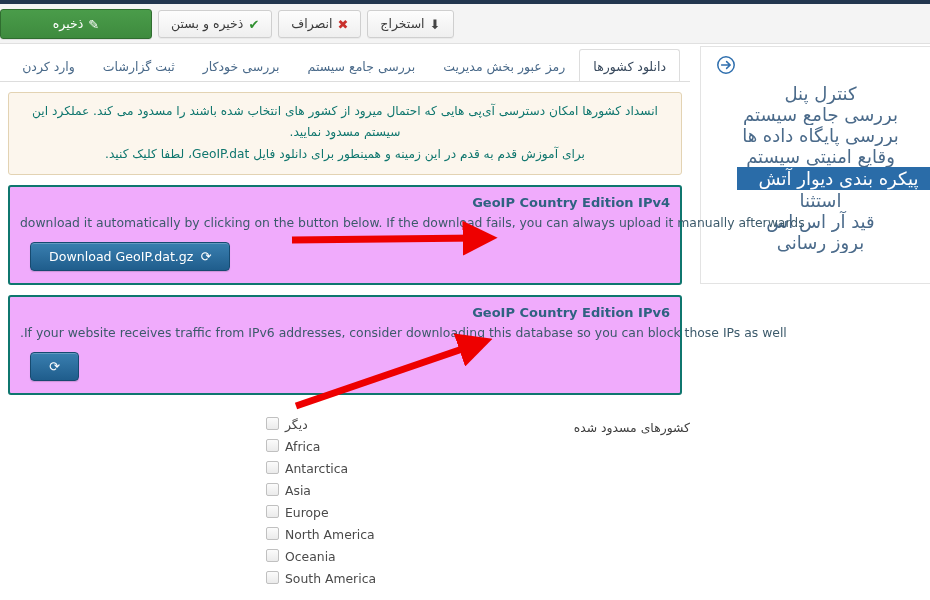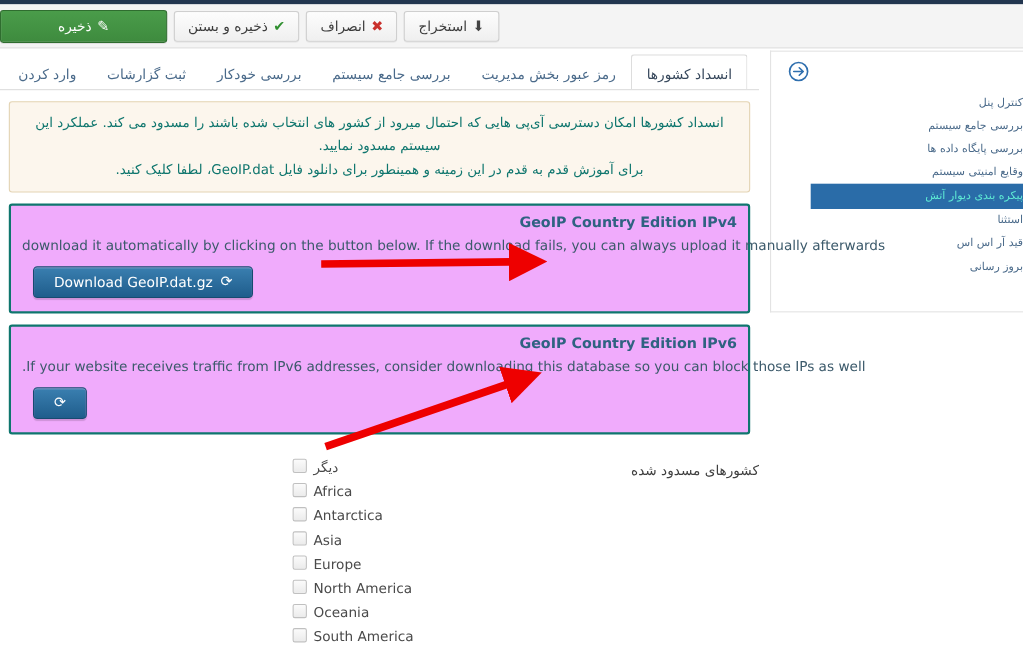--- a/index.html
+++ b/index.html
@@ -73,30 +73,30 @@
   }
   .sidebar-top { height: 36px; position: relative; }
   .circle-arrow {
     position: absolute; top: 8px; right: 194px;
     width: 20px; height: 20px;
   }
   .sidebar-list { list-style: none; margin: 0; padding: 0 0 8px 0; }
   .sidebar-item {
     height: 21px; line-height: 21px;
     padding: 0 0 0 10px;
-    text-align: right;
-    font-size: 10px;
+    text-align: center;
+    font-size: 18px;
     color: #4a6a8a;
     cursor: pointer;
     white-space: nowrap;
     overflow: hidden;
   }
   .sidebar-item.active {
     background: #2a6ca8;
-    color: #5eead4;
+    color: #ffffff;
     height: 23px; line-height: 23px; margin-left: 36px;
   }
 
   
   .main {
     position: absolute; top: 46px; left: 0; width: 690px; height: 554px;
     background: #ffffff;
   }
 
   
@@ -275,21 +275,21 @@
       <li class="sidebar-item active">پیکره بندی دیوار آتش</li>
       <li class="sidebar-item">استثنا</li>
       <li class="sidebar-item">قید آر اس اس</li>
       <li class="sidebar-item">بروز رسانی</li>
     </ul>
   </div>
 
   <div class="main">
 
     <div class="tabstrip">
-      <div class="tab active">انسداد کشورها</div>
+      <div class="tab active">دانلود کشورها</div>
       <div class="tab">رمز عبور بخش مدیریت</div>
       <div class="tab">بررسی جامع سیستم</div>
       <div class="tab">بررسی خودکار</div>
       <div class="tab">ثبت گزارشات</div>
       <div class="tab">وارد کردن</div>
       <div class="tab">بروز رسانی</div>
     </div>
 
     <div class="alert">
       <span>انسداد کشورها امکان دسترسی آی‌پی هایی که احتمال میرود از کشور های انتخاب شده باشند را مسدود می کند. عملکرد این سیستم مسدود نمایید.</span>

